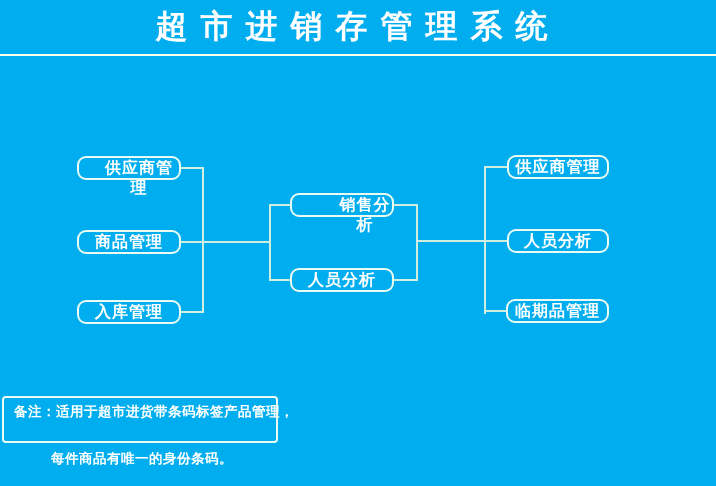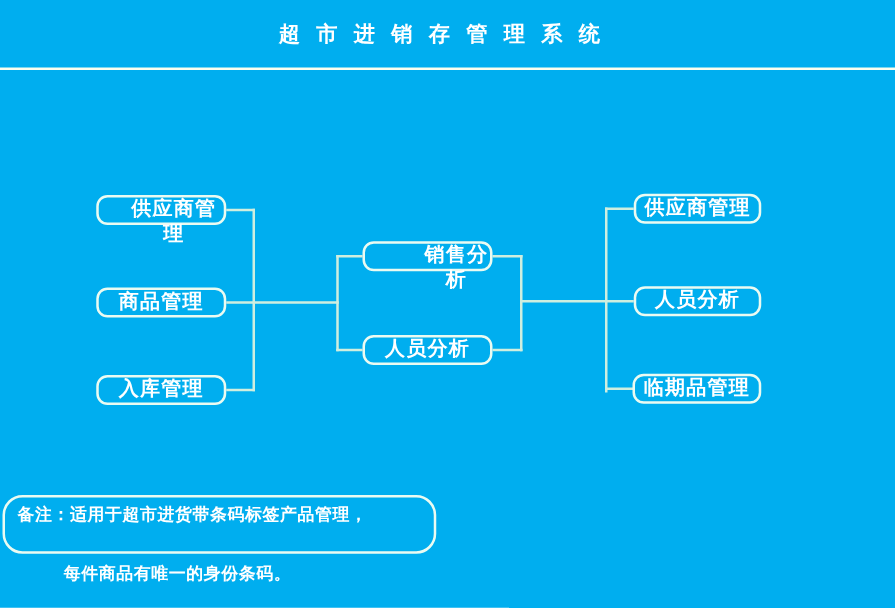--- a/index.html
+++ b/index.html
@@ -12,21 +12,21 @@
   }
   
   .titlebar{
     position:absolute;left:0;top:0;width:716px;height:54px;
     display:flex;align-items:center;justify-content:center;
   }
   .title-text{
     color:var(--c-text,#FFFFFF);
     font-family:"Liberation Serif","DejaVu Serif",serif;
     font-weight:bold;
-    font-size:17px;
+    font-size:32px;
     letter-spacing:13px;
     white-space:nowrap;
   }
   .separator{
     position:absolute;left:0;top:54px;width:716px;height:2px;
     background:var(--c-separator,#FAFFEF);
   }
   
   .hline,.vline{position:absolute;background:var(--c-connector,#CFEEDF);}
   .hline{height:2px;}
@@ -43,24 +43,24 @@
     font-size:16px;
     line-height:20px;
     text-align:center;
     letter-spacing:1px;
     background:transparent;
     cursor:default;
   }
   
   .note-box{
     position:absolute;
-    left:2px;top:396px;width:347px;height:47px;
+    left:2px;top:396px;width:276px;height:47px;
     box-sizing:border-box;
     border:2px solid var(--c-box_border,#EAFBF2);
-    border-radius:16px;
+    border-radius:4px;
     color:var(--c-text,#FFFFFF);
     font-weight:bold;
     font-size:13.5px;
     line-height:19px;
     padding:4px 6px 0 10px;
     letter-spacing:0.5px;
     white-space:nowrap;
   }
   .note-line2{padding-left:37px;margin-top:28px;}
 </style>

